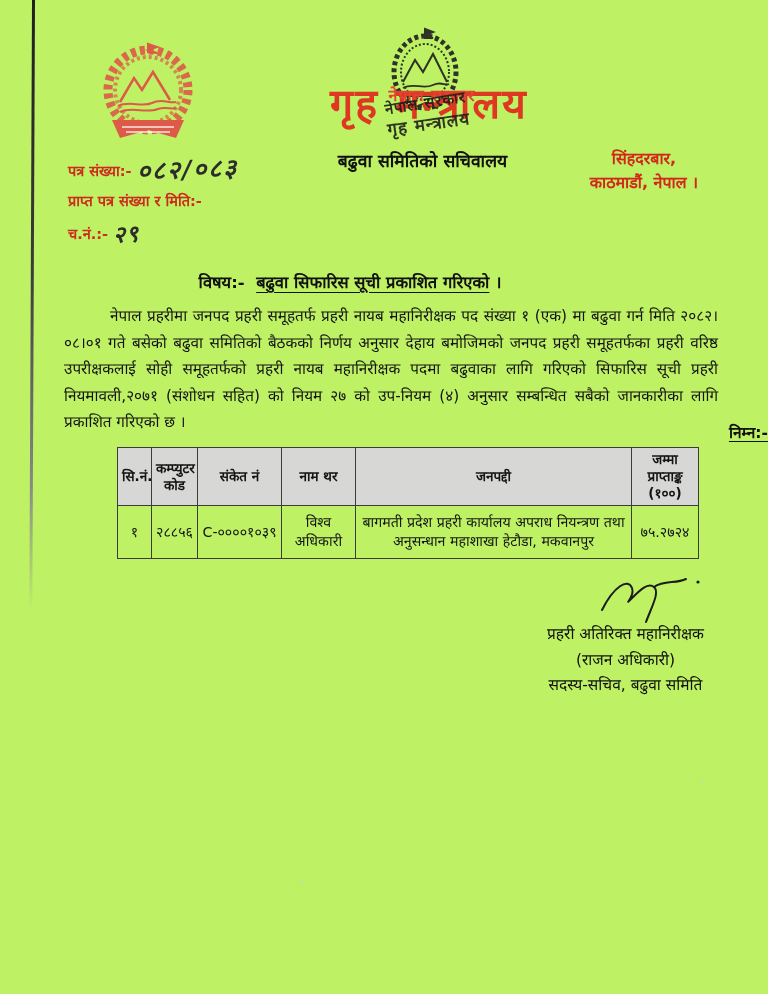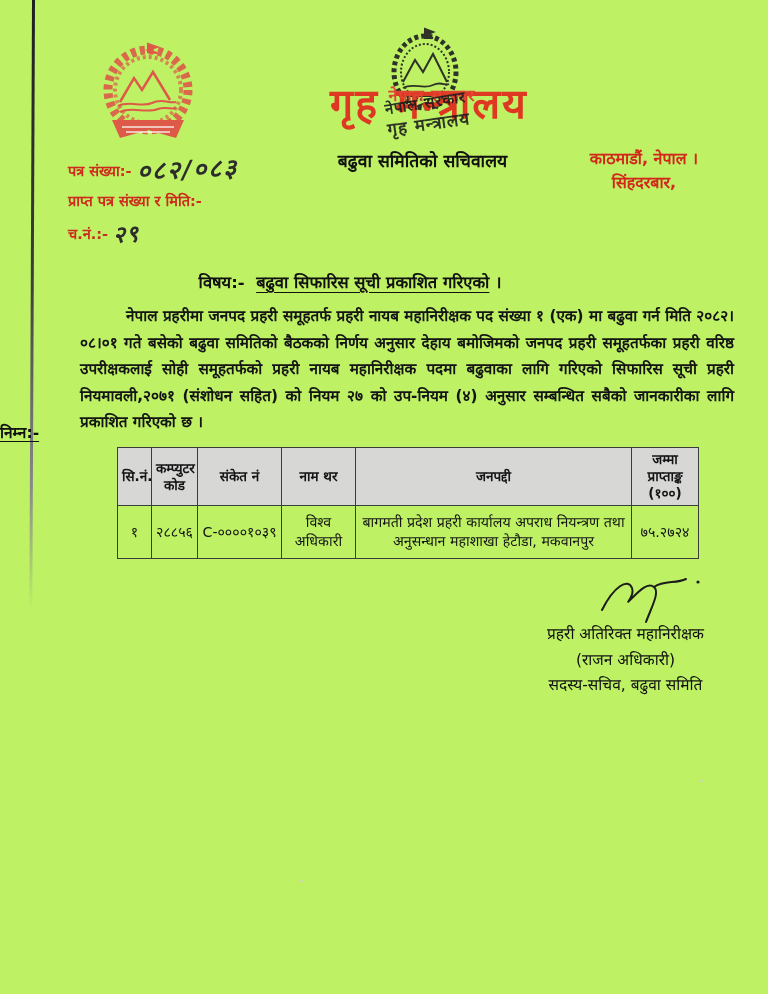--- a/index.html
+++ b/index.html
@@ -68,24 +68,24 @@
   
   .subject{
     position:absolute;left:0;top:270px;width:700px;text-align:center;
     font-weight:bold;font-size:16.5px;color:#111;
   }
   .subject .u{text-decoration:underline;text-underline-offset:4px;}
   
   .body-par{
     position:absolute;left:64px;top:303px;width:654px;
     font-size:15.3px;line-height:26.5px;color:#141414;
-    text-align:justify;text-indent:46px;font-weight:700;margin-left:16px;
+    text-align:justify;text-indent:46px;font-weight:400;
   }
   .list-intro{
-    position:absolute;left:0;top:421px;width:768px;text-align:left;
+    position:absolute;left:0;top:421px;width:768px;text-align:right;
     font-weight:bold;font-size:15.5px;color:#111;
     text-decoration:underline;text-underline-offset:3px;
   }
   
   table.main{
     position:absolute;left:117px;top:447px;width:581px;
     border-collapse:collapse;table-layout:fixed;
     font-size:13.8px;color:#141414;
   }
   table.main th,table.main td{
@@ -143,22 +143,22 @@
   <div class="ministry-title">गृह मन्त्रालय</div>
 
   <div class="stamp-text">
     <div class="l1">नेपाल सरकार</div>
     <div class="l2">गृह मन्त्रालय</div>
   </div>
 
   <div class="secretariat">बढुवा समितिको सचिवालय</div>
 
   <div class="address">
+    <div>सिंहदरबार,</div>
     <div>काठमाडौं, नेपाल ।</div>
-    <div>सिंहदरबार,</div>
   </div>
 
   <div class="refs">
     <div class="row">
       <span>पत्र संख्या:-</span>
       <span class="hand big">०८२/०८३</span>
     </div>
     <div class="row">प्राप्त पत्र संख्या र मिति:-</div>
     <div class="row">
       <span>च.नं.:-</span>

